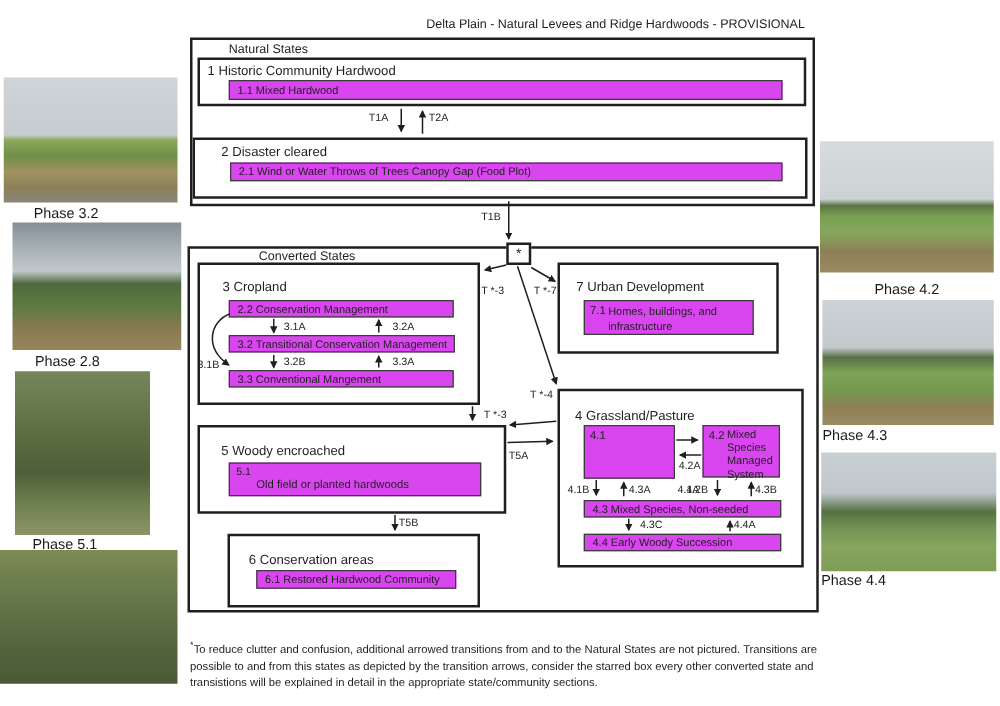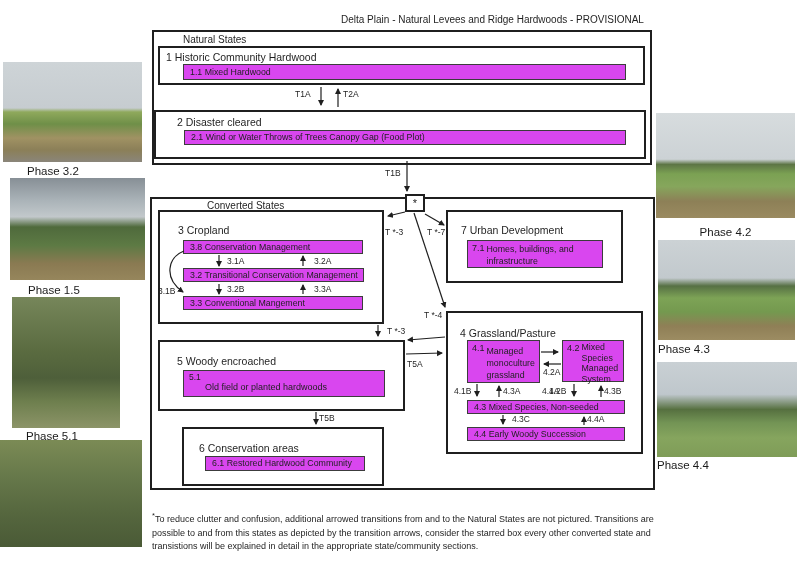--- a/index.html
+++ b/index.html
@@ -32,21 +32,21 @@
 </style>
 </head>
 <body>
 
 <div id="canvas">
 
   <div class="photo ph-l1" style="left:3px; top:62px; width:139px; height:100px;"></div>
   <span class="abs caption" style="left:27px; top:165px;">Phase 3.2</span>
 
   <div class="photo ph-l2" style="left:10px; top:178px; width:135px; height:102px;"></div>
-  <span class="abs caption" style="left:28px; top:284px;">Phase 1.5</span>
+  <span class="abs caption" style="left:28px; top:284px;">Phase 2.8</span>
 
   <div class="photo ph-l3" style="left:12px; top:297px; width:108px; height:131px;"></div>
   <span class="abs caption" style="left:26px; top:430px;">Phase 5.1</span>
 
   <div class="photo ph-l4" style="left:0px; top:440px; width:142px; height:107px;"></div>
 
   <div class="photo ph-r1" style="left:656px; top:113px; width:139px; height:105px;"></div>
   <span class="abs caption" style="left:656px; top:226px; width:139px; text-align:center;">Phase 4.2</span>
 
   <div class="photo ph-r2" style="left:658px; top:240px; width:137px; height:100px;"></div>
@@ -70,38 +70,37 @@
     </div>
   </div>
 
   <div class="abs b2" style="left:150px; top:197px; width:505px; height:293px;">
     <span class="abs section-label" style="left:55px; top:1px;">Converted States</span>
 
     <div class="abs b2 star-box" style="left:253px; top:-5px; width:20px; height:18px;">*</div>
 
     <div class="abs b2" style="left:6px; top:11px; width:226px; height:114px;">
       <span class="abs state-title" style="left:18px; top:12px;">3 Cropland</span>
-      <div class="abs b1 phase-row" style="left:23px; top:28px; width:180px; height:14px; line-height:12px;">3.8 Conservation Management</div>
+      <div class="abs b1 phase-row" style="left:23px; top:28px; width:180px; height:14px; line-height:12px;">2.2 Conservation Management</div>
       <div class="abs b1 phase-row" style="left:23px; top:56px; width:181px; height:14px; line-height:12px;">3.2 Transitional Conservation Management</div>
       <div class="abs b1 phase-row" style="left:23px; top:84px; width:180px; height:14px; line-height:12px;">3.3 Conventional Mangement</div>
     </div>
 
     <div class="abs b2" style="left:294px; top:11px; width:177px; height:73px;">
       <span class="abs state-title" style="left:13px; top:12px;">7 Urban Development</span>
       <div class="abs b1" style="left:19px; top:28px; width:136px; height:28px; display:flex;">
         <span class="num">7.1</span>
         <div class="wraptext" style="width:104px; padding-top:2px;">Homes, buildings, and infrastructure</div>
       </div>
     </div>
 
     <div class="abs b2" style="left:294px; top:112px; width:197px; height:143px;">
       <span class="abs state-title" style="left:12px; top:14px;">4 Grassland/Pasture</span>
       <div class="abs b1" style="left:19px; top:27px; width:73px; height:43px; display:flex;">
         <span class="num">4.1</span>
-        <div class="wraptext" style="width:48px;">Managed monoculture grassland</div>
       </div>
       <div class="abs b1" style="left:114px; top:27px; width:62px; height:42px; display:flex;">
         <span class="num">4.2</span>
         <div class="wraptext" style="width:40px; padding-top:1px; line-height:10.5px;">Mixed Species Managed System</div>
       </div>
       <div class="abs b1 phase-row" style="left:19px; top:87px; width:158px; height:14px; line-height:12px;">4.3 Mixed Species, Non-seeded</div>
       <div class="abs b1 phase-row" style="left:19px; top:114px; width:158px; height:14px; line-height:12px;">4.4 Early Woody Succession</div>
     </div>
 
     <div class="abs b2" style="left:6px; top:141px; width:247px; height:71px;">

